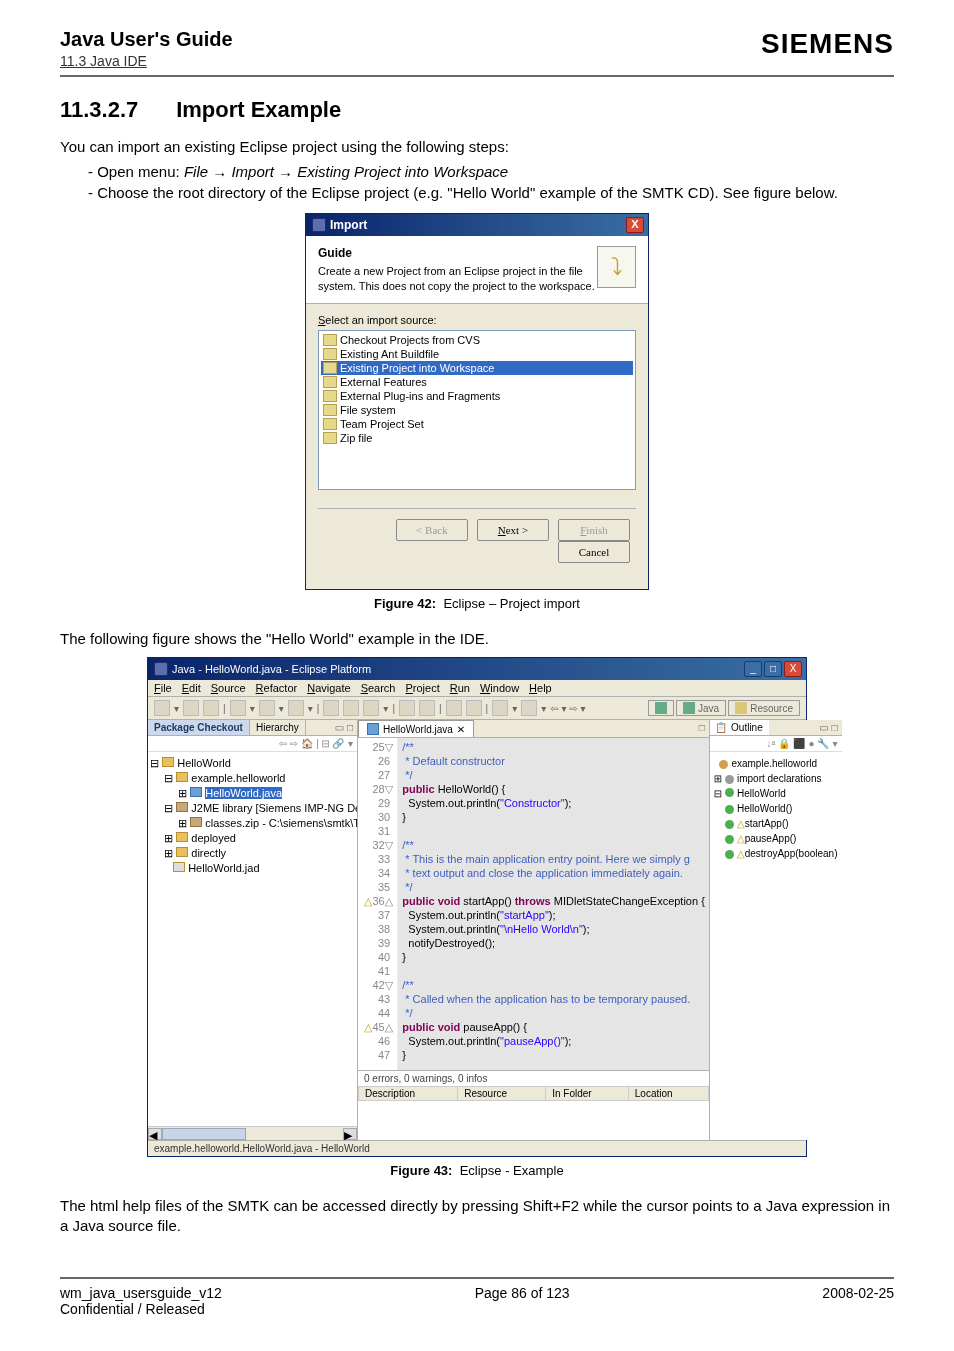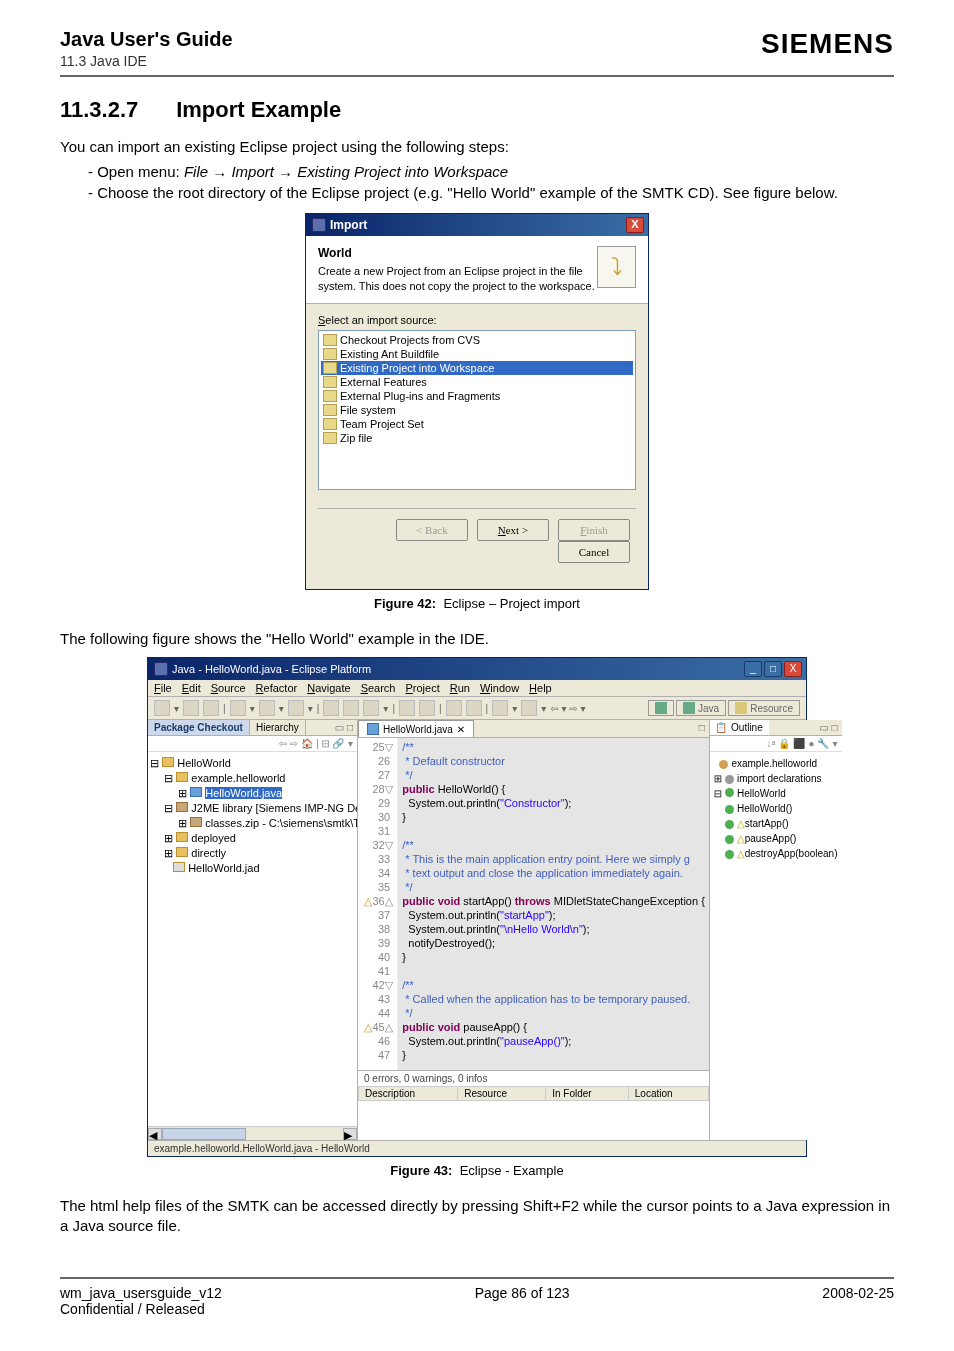--- a/index.html
+++ b/index.html
@@ -1,20 +1,20 @@
 <!DOCTYPE html>
 <html><head>
 <meta charset="utf-8">
 <style>
   * { box-sizing: border-box; margin: 0; padding: 0; }
   body { font-family: Arial, Helvetica, sans-serif; background: #fff; color: #000; width: 954px; }
   .page { padding: 28px 60px 40px 60px; }
   .header { border-bottom: 2px solid #666; padding-bottom: 6px; margin-bottom: 18px; display:flex; justify-content:space-between; align-items:flex-start;}
   .hdr-left h1 { font-size: 20px; font-weight: bold; }
-  .hdr-left .sub { font-size: 14px; color:#333; margin-top:2px;}
+  .hdr-left .sub { font-size: 14px; color:#333; margin-top:2px;text-decoration:underline;}
   .siemens { font-size: 28px; font-weight: bold; letter-spacing: 1px; }
   h2.section { font-size: 22px; font-weight: bold; margin: 20px 0 14px 0; }
   .section-num { display:inline-block; width: 110px;}
   p.body { font-size: 15px; line-height: 1.35; margin-bottom:4px;}
   ul.dash { list-style:none; padding-left: 28px; margin-bottom: 10px;}
   ul.dash li { font-size:15px; line-height:1.4; text-indent:-16px; padding-left:16px;}
   ul.dash li:before { content:"-  "; }
   .italic { font-style: italic; }
   .figwrap { text-align:center; margin: 8px 0 18px 0;}
   .figcap { font-size: 13px; text-align:center; margin-top:6px;}
@@ -142,21 +142,21 @@
     <div class="import-dialog">
       <div class="titlebar">
         <div class="t-left">
           <span class="logo"></span>
           <span class="t-title">Import</span>
         </div>
         <div class="close-x">X</div>
       </div>
       <div class="dlg-top">
         <div>
-          <div class="sel">World</div>
+          <div class="sel">Guide</div>
           <div class="desc">Create a new Project from an Eclipse project in the file system. This does not copy the project to the workspace.</div>
         </div>
         <div class="impicon">
             <span class="arrow">⤵</span>
           </div>
       </div>
       <div class="dlg-body">
         <div class="lbl"><u>S</u><span>elect an import source:</span></div>
         <div class="srclist" id="srclist">
             <div class="item">

